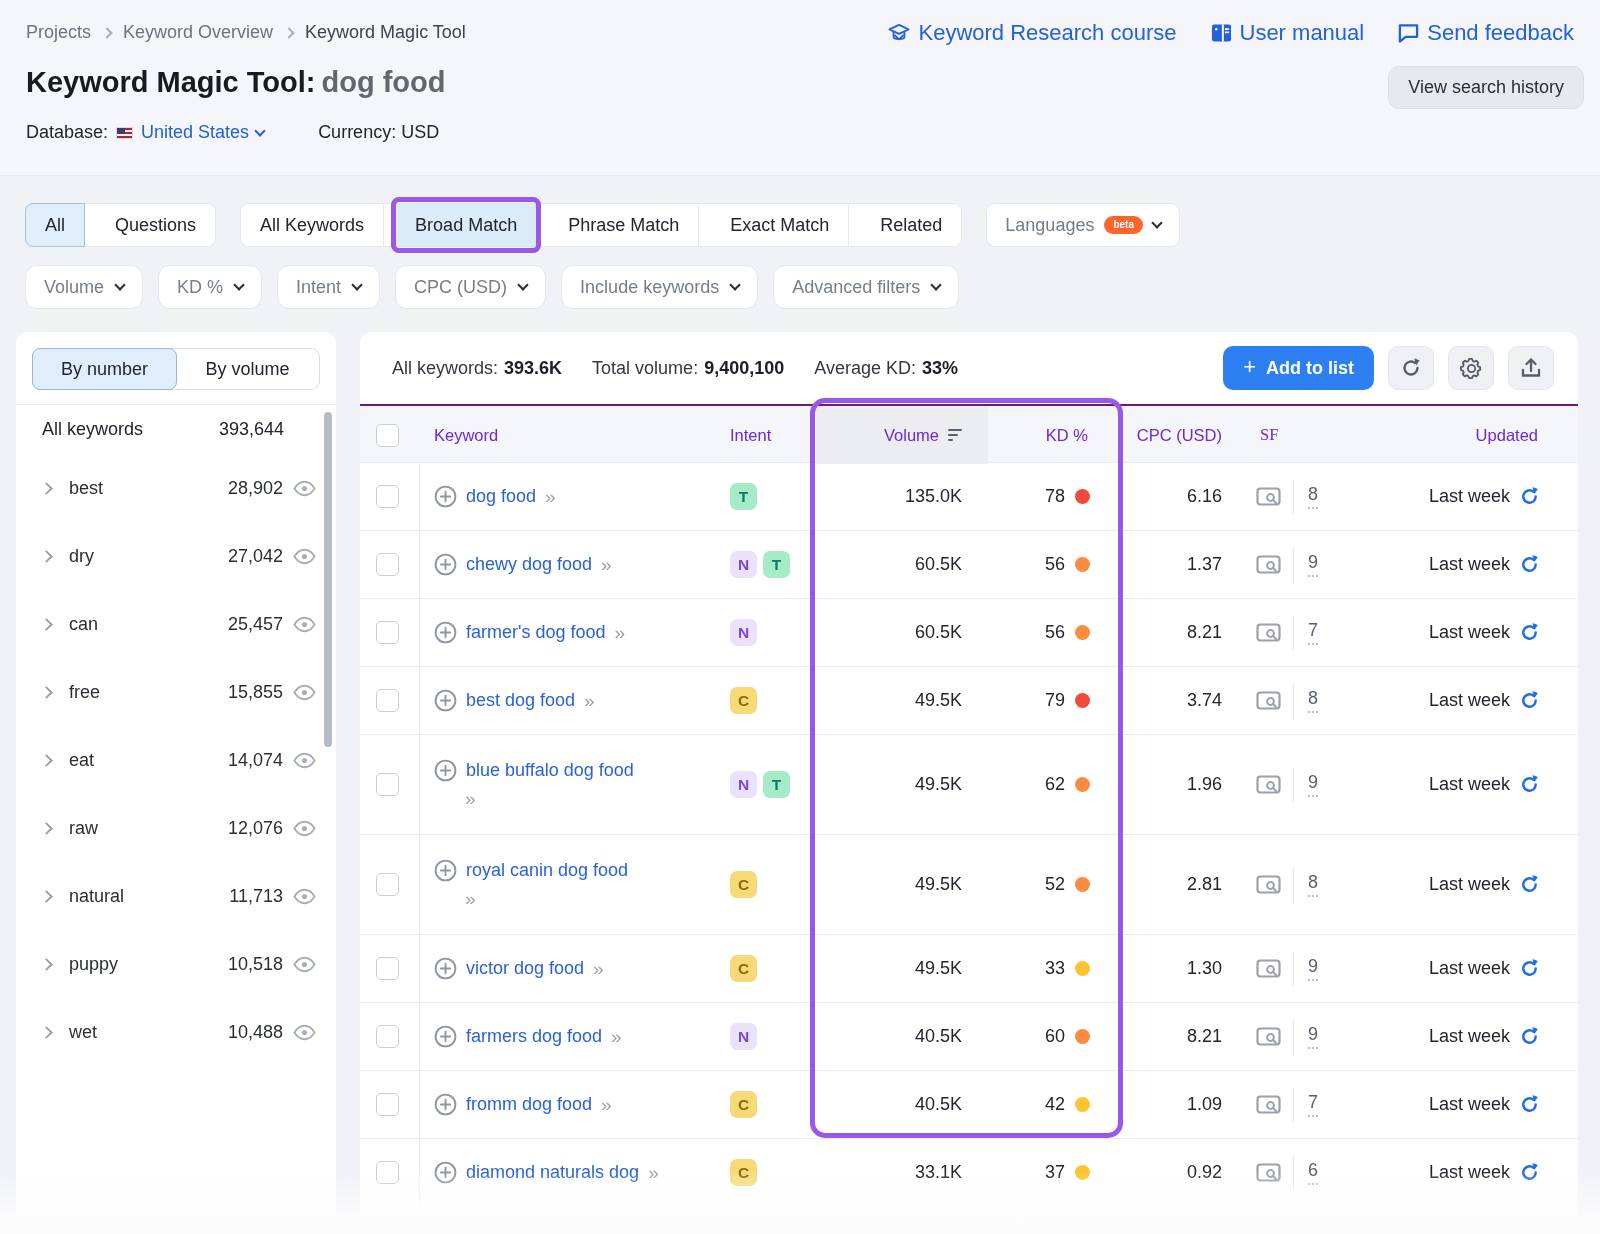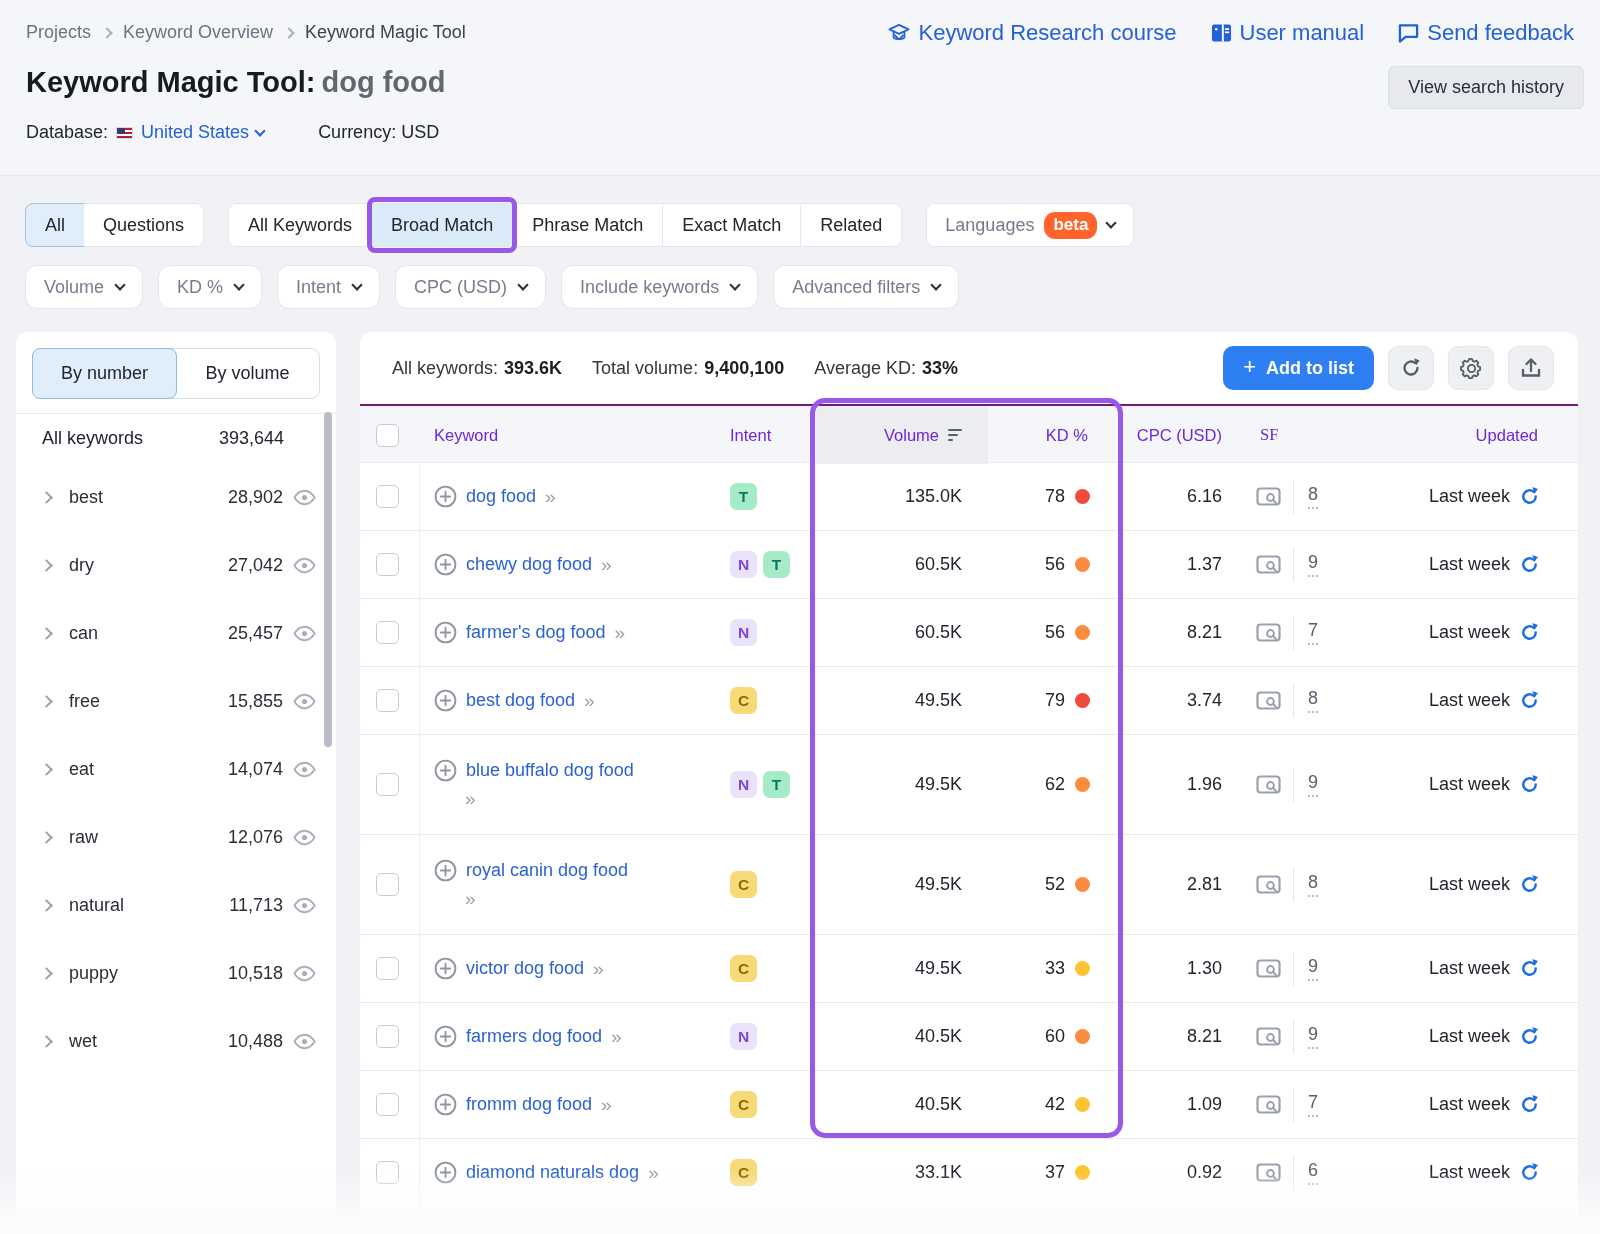--- a/index.html
+++ b/index.html
@@ -19,47 +19,47 @@
   .top-links { position:absolute; right:26px; top:20px; display:flex; align-items:center; gap:34px; }
   .top-link { display:flex; align-items:center; gap:8px; font-size:22px; color:#2460d8; cursor:pointer; }
   .page-title { position:absolute; left:26px; top:66px; font-size:29px; font-weight:bold; color:#181a22; }
   .page-title .query { color:#62666f; margin-left:6px; }
   .db-row { position:absolute; left:26px; top:122px; display:flex; align-items:center; gap:8px; font-size:18px; color:#23252e; }
   .db-row .flag { position:relative; width:17px; height:12px; background:repeating-linear-gradient(180deg,#b22234 0 2px,#ffffff 2px 4px); border:0.5px solid #d6d9df; }
   .db-row .flag::after { content:''; position:absolute; left:0; top:0; width:8px; height:6px; background:#3c3b6e; }
   .db-row .db-link { color:#2460d8; display:flex; align-items:center; gap:7px; cursor:pointer; }
   .chev { width:8px; height:8px; border-right:2.2px solid currentColor; border-bottom:2.2px solid currentColor; transform:rotate(45deg); margin-top:-4px; }
   .db-row .currency { margin-left:46px; }
-  .view-history { position:absolute; right:16px; top:66px; background:#e7e9ee; border:1px solid #dcdfe6; border-radius:6px; padding:10px 19px; font-size:18px; color:#2b2e37; cursor:pointer; }
+  .view-history { position:absolute; right:16px; top:66px; background:#e7e9ee; border:1px solid #dcdfe6; border-radius:11px; padding:10px 19px; font-size:18px; color:#2b2e37; cursor:pointer; }
 
   
   .tabs-row { position:absolute; left:25px; top:203px; display:flex; align-items:stretch; gap:24px; height:44px; }
-  .tab-group { display:flex; background:#ffffff; border:1px solid #e3e6ec; border-radius:9px; overflow:visible; }
+  .tab-group { display:flex; background:#ffffff; border:1px solid #e3e6ec; border-radius:9px; overflow:visible;gap:12px; }
   .tab { display:flex; align-items:center; padding:0 19px; font-size:18px; color:#23252e; border-right:1px solid #e8eaef; cursor:pointer; position:relative; background:#fff; }
   .tab:first-child { border-radius:8px 0 0 8px; }
   .tab:last-child { border-right:none; border-radius:0 8px 8px 0; }
   .tab.selected { background:#dfeefa; border:1px solid #9fc3e0; margin:-1px; border-radius:8px 0 0 8px; }
   .tab.highlighted { background:#dcebfa; }
   .tab.highlighted::after { content:''; position:absolute; inset:-7px -5px; border:5px solid #9a58e8; border-radius:8px; pointer-events:none; z-index:5; }
   .lang-pill { display:flex; align-items:center; gap:10px; background:#fff; border:1px solid #e3e6ec; border-radius:9px; padding:0 18px; font-size:18px; color:#747b8a; cursor:pointer; }
-  .beta-badge { background:#ff642d; color:#fff; font-size:17px; font-weight:bold; border-radius:11px; padding:3px 9px 4px; }
+  .beta-badge { background:#ff642d; color:#fff; font-size:10px; font-weight:bold; border-radius:11px; padding:3px 9px 4px; }
   .lang-pill .chev, .filter-pill .chev { color:#2b2e37; }
 
   
   .filters-row { position:absolute; left:25px; top:265px; display:flex; gap:15px; height:44px; }
   .filter-pill { display:flex; align-items:center; gap:12px; background:#fff; border:1px solid #e3e6ec; border-radius:12px; padding:0 18px; font-size:18px; color:#767d8c; cursor:pointer; }
 
   
   .card { position:absolute; background:#ffffff; border-radius:12px; box-shadow:0 1px 2px rgba(30,34,48,0.04); overflow:hidden; }
   .sidebar-card { left:16px; top:332px; width:320px; height:902px; }
   .main-card { left:360px; top:332px; width:1218px; height:902px; }
 
   
   .sb-toggle-wrap { padding:16px 16px 14px; }
-  .sb-toggle { display:flex; border:1px solid #d9dde4; border-radius:9px; height:51px; }
+  .sb-toggle { display:flex; border:1px solid #d9dde4; border-radius:9px; height:42px; }
   .sb-seg { flex:1; display:flex; align-items:center; justify-content:center; font-size:18px; color:#23252e; cursor:pointer; border-radius:8px; }
   .sb-seg.selected { background:#dfeefa; border:1px solid #8fb9de; margin:-1px; }
   .sb-head { display:flex; align-items:center; justify-content:space-between; padding:14px 52px 14px 26px; border-top:1px solid #e9ebef; font-size:18px; color:#23252e; }
   .sb-list { position:relative; }
   .sb-item { display:flex; align-items:center; height:68px; padding:0 20px 0 26px; font-size:18px; color:#2b2e37; cursor:pointer; }
   .sb-item .sb-chev { width:9px; height:9px; border-right:2.4px solid #9aa1ad; border-bottom:2.4px solid #9aa1ad; transform:rotate(-45deg); margin-right:18px; flex:0 0 auto; }
   .sb-item .sb-label { flex:1; }
   .sb-item .sb-count { margin-right:10px; }
   .sb-thumb { position:absolute; right:4px; top:80px; width:8px; height:335px; background:#b7bbc6; border-radius:4px; z-index:6; cursor:pointer; }
 

